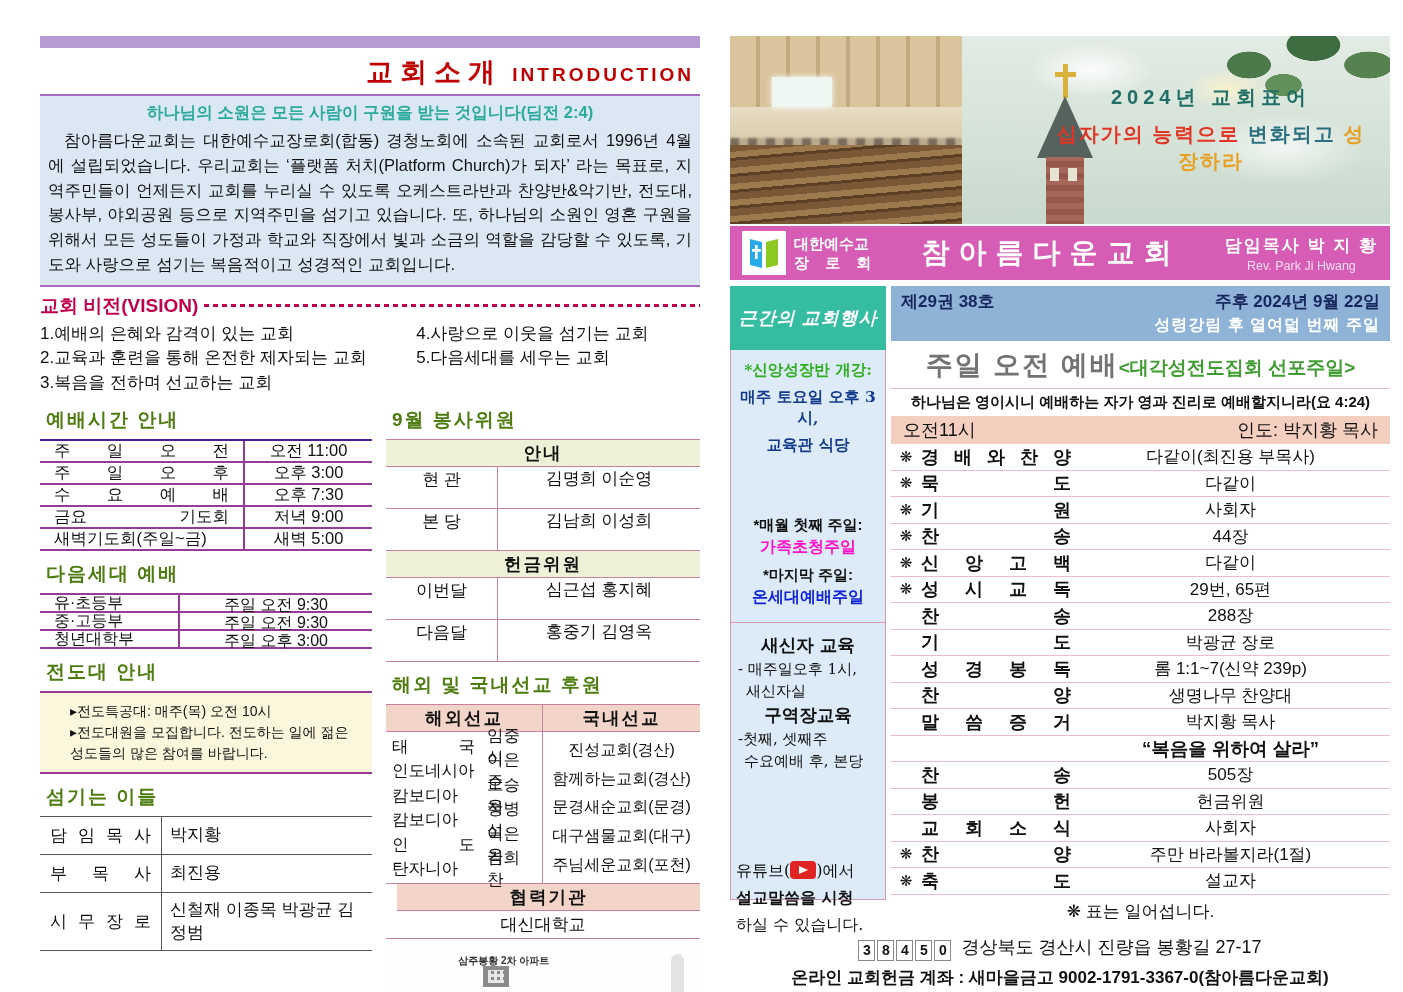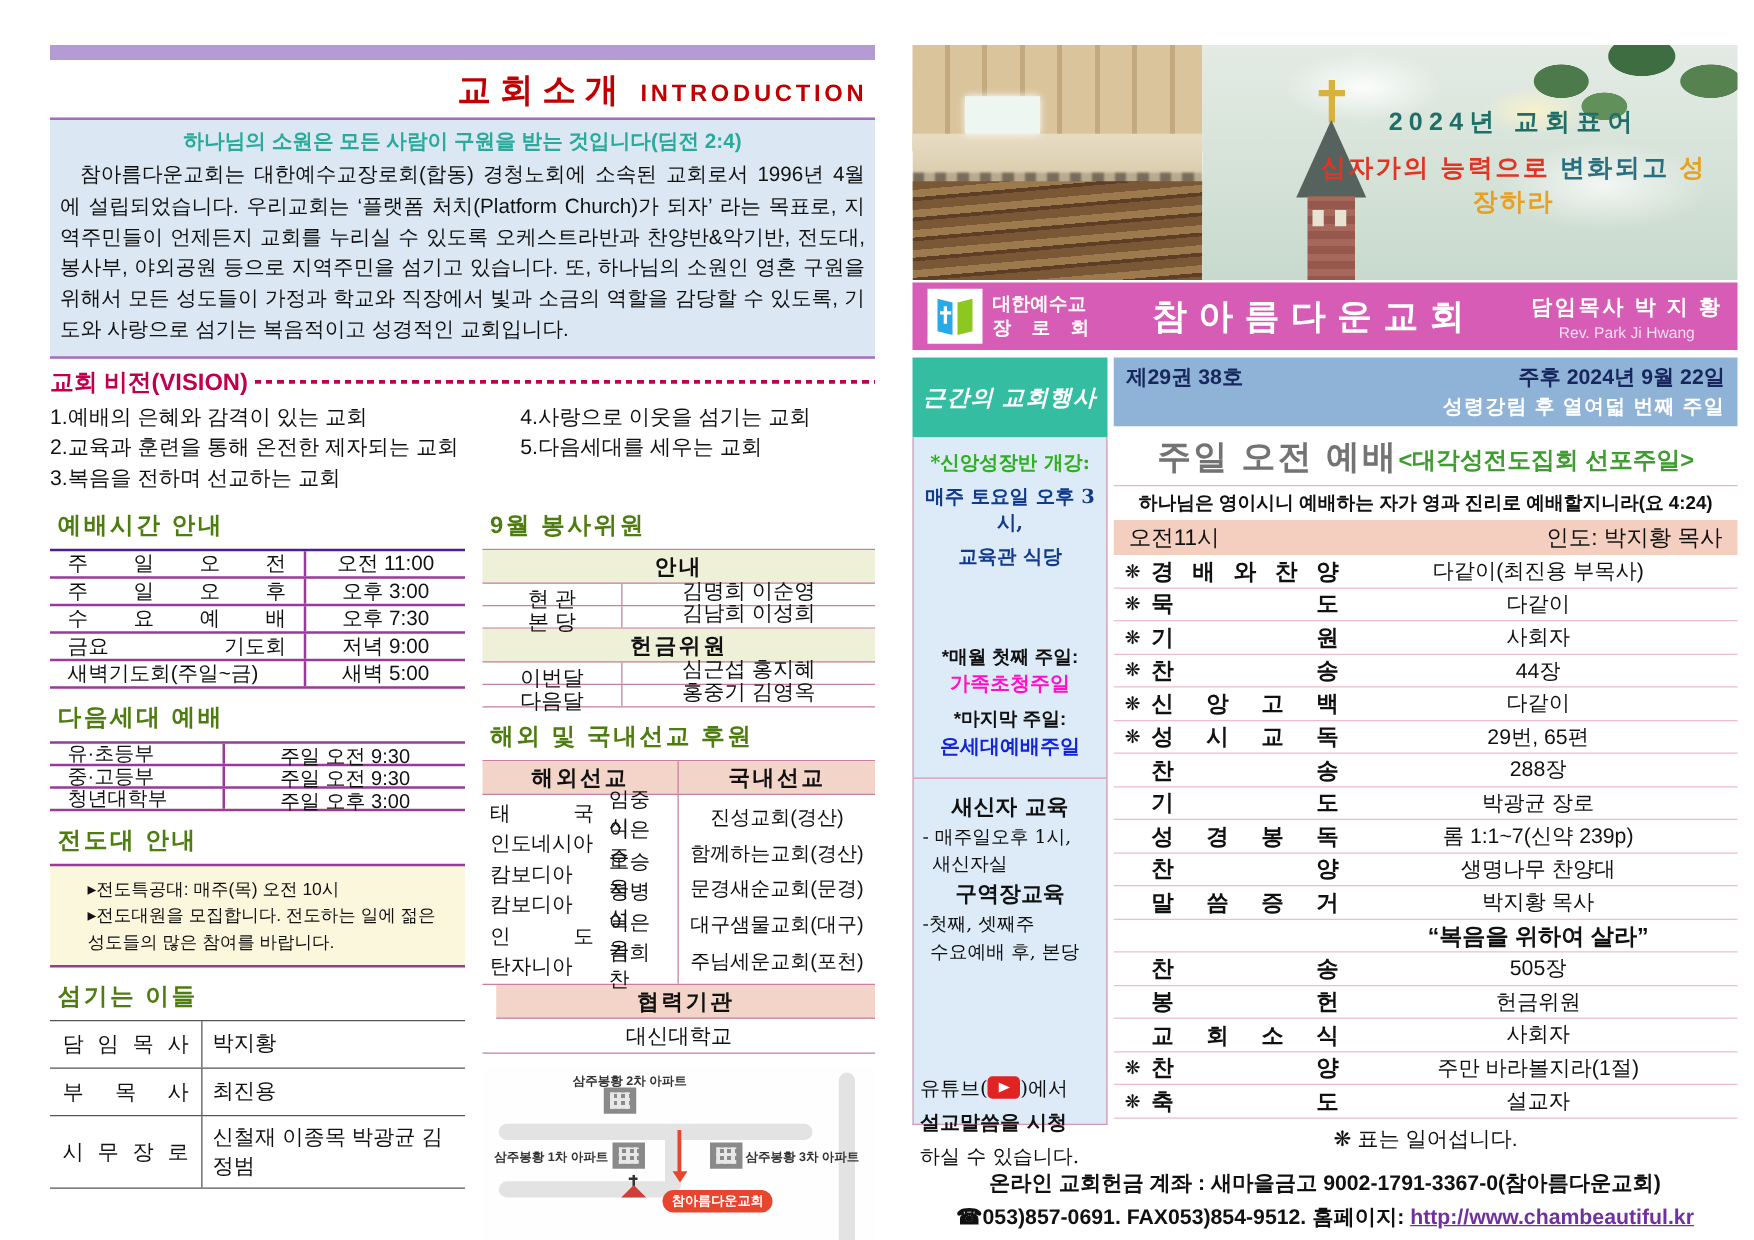--- a/index.html
+++ b/index.html
@@ -52,21 +52,21 @@
   
   .sv { border-top: 1.5px solid #555; }
   .sv-row { display: flex; border-bottom: 1.5px solid #555; font-size: 17px; min-height: 38px; align-items: center; }
   .sv-role { width: 122px; padding: 0 10px; border-right: 1.5px solid #555; align-self: stretch; display: flex; align-items: center; }
   .sv-names { flex: 1; padding: 4px 8px; line-height: 1.35; }
 
   
   .vol { border-top: 1.5px solid #c87fa0; margin-top: 2px; }
   .vol-h { background: #eef0d8; text-align: center; font-weight: bold; font-size: 17.5px;
            border-bottom: 1.5px solid #c87fa0; height: 27px; line-height: 27px; letter-spacing: 2px; }
-  .vol-row { display: flex; align-items: flex-end; height: 18px; border-bottom: 1.5px solid #c87fa0; font-size: 17px; }
+  .vol-row { display: flex; align-items: flex-start; height: 42px; border-bottom: 1.5px solid #c87fa0; font-size: 17px; }
   .vol-name { width: 112px; text-align: center; border-right: 1.5px solid #c87fa0; height: 100%; line-height: 26px; }
   .vol-people { flex: 1; text-align: center; }
 
   
   .mis { border-top: 1.5px solid #c87fa0; margin-top: 2px; }
   .mis-heads { display: flex; background: #f2d5c8; border-bottom: 1.5px solid #c87fa0; height: 27px; }
   .mis-heads div { width: 50%; text-align: center; font-weight: bold; font-size: 17.5px; line-height: 27px; letter-spacing: 2px; }
   .mis-heads div:first-child { border-right: 1.5px solid #c87fa0; }
   .mis-body { display: flex; border-bottom: 1.5px solid #c87fa0; }
   .mis-left { width: 50%; border-right: 1.5px solid #c87fa0; padding: 2px 6px; }
@@ -588,18 +588,21 @@
       <div class="orow">
           <span class="ostar">❋</span>
           <span class="olabel jl">축 도</span>
           <span class="oval">설교자</span>
         </div>
       <div class="order-note">❋ 표는 일어섭니다.</div>
     </div>
   </div>
 
   <div class="footer">
+    <div class="f-line1">
+      <span class="pbox">3</span><span class="pbox">8</span><span class="pbox">4</span><span class="pbox">5</span><span class="pbox">0</span><span class="addr">경상북도 경산시 진량읍 봉황길 27-17</span>
+    </div>
     <div class="f-line2">온라인 교회헌금 계좌 : 새마을금고 9002-1791-3367-0(참아름다운교회)</div>
     <div class="f-line3">
       <span>☎053)857-0691.  FAX053)854-9512.  홈페이지: </span><a class="f-link" href="#">http://www.chambeautiful.kr</a>
     </div>
   </div>
 </div>
 
 </body></html>

